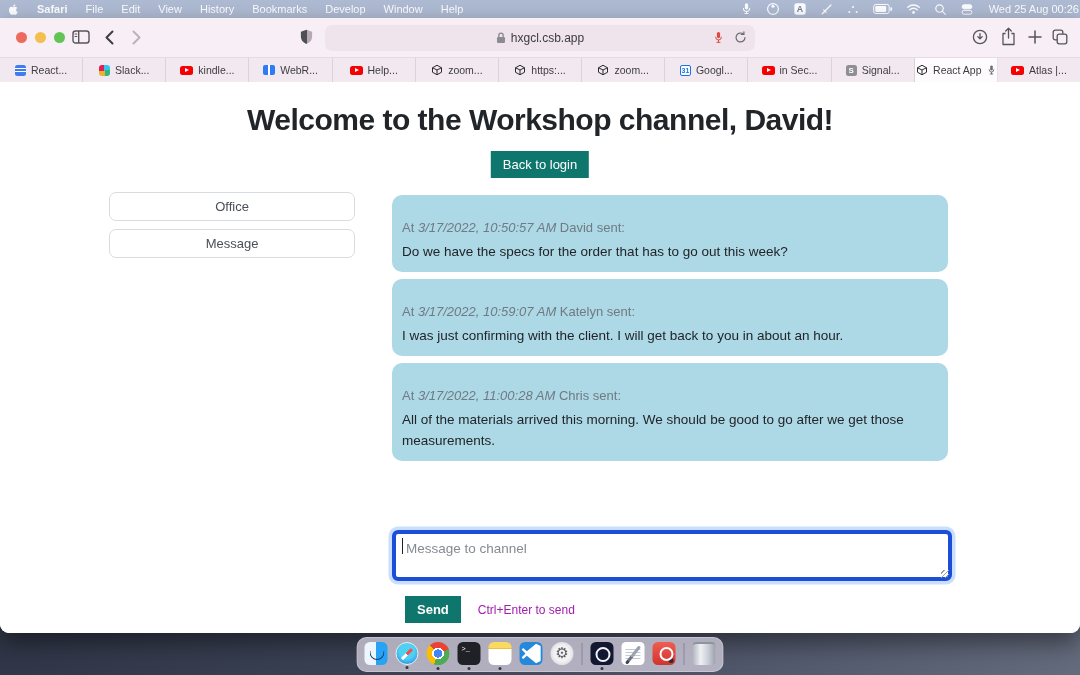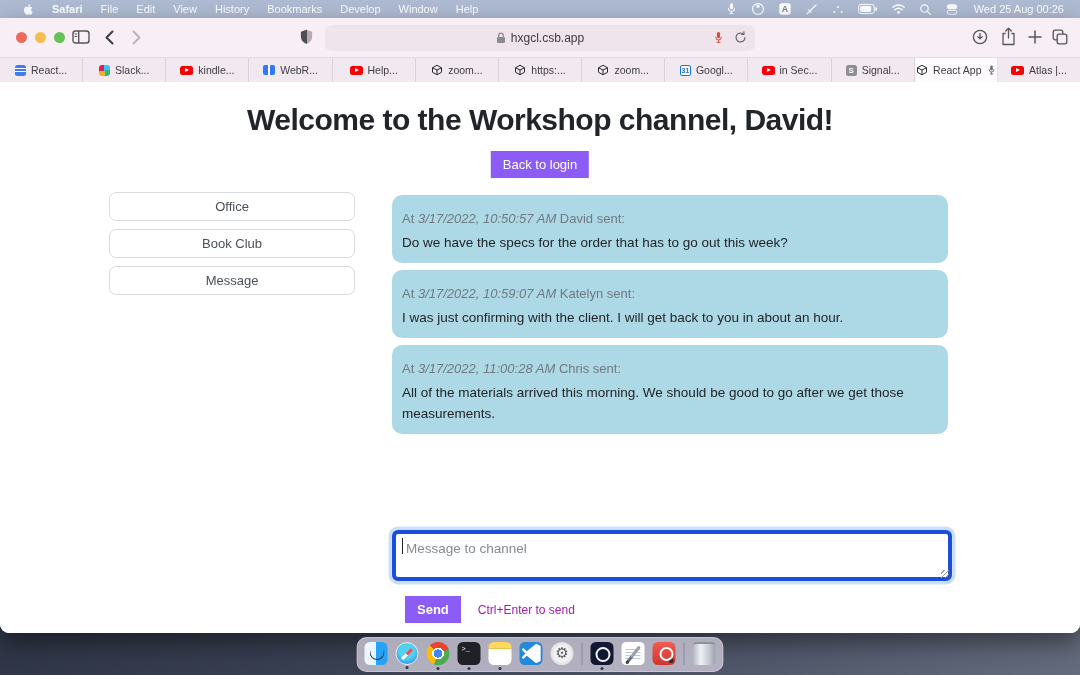--- a/index.html
+++ b/index.html
@@ -2,21 +2,21 @@
 <html><head>
 <meta charset="utf-8">
 <style>
   * { margin:0; padding:0; box-sizing:border-box; }
   body { font-family:"Liberation Sans", sans-serif; }
   .screen { position:relative; width:1080px; height:675px; overflow:hidden;
     background:linear-gradient(105deg,#2b3142 0%,#3b4254 45%,#545b6e 78%,#646b7c 100%); }
 
   
   .menubar { position:absolute; top:0; left:0; right:0; height:18px; background:#aebad2;
-    display:flex; align-items:center; padding:0 16px; font-size:11px; color:#fcfdff; }
+    display:flex; align-items:center; padding:0 1px; font-size:11px; color:#fcfdff; }
   .menubar .apple { width:13px; height:13px; margin:0 8px 0 6px; display:flex; align-items:center; }
   .menu-item { padding:0 9px; line-height:18px; }
   .menu-item.app { font-weight:bold; }
   .status-area { margin-left:auto; display:flex; align-items:center; gap:13px; }
   .status-area svg { display:block; }
   .clock { font-size:11px; margin-left:2px; white-space:nowrap; }
 
   
   .window { position:absolute; top:18px; left:0; width:1080px; height:615px;
     border-radius:0 0 9px 9px; overflow:hidden; background:#fff;
@@ -53,32 +53,32 @@
   .ti-csb { width:12px; height:12px; }
   .ti-gcal { width:11px; height:11px; background:#fff; border:1px solid #1a73e8; border-radius:2px;
     color:#1a73e8; font-size:7px; font-weight:bold; display:flex; align-items:center; justify-content:center; }
   .ti-signal { width:11px; height:11px; background:#8e8e93; border-radius:2.5px; color:#fff;
     font-size:8px; font-weight:bold; display:flex; align-items:center; justify-content:center; }
 
   
   .content { position:relative; width:100%; height:551px; background:#fff; }
   .page-title { position:absolute; top:21px; left:0; width:100%; text-align:center;
     font-size:30px; font-weight:bold; color:#212529; letter-spacing:-0.5px; }
-  .btn-gray { background:#8b5cf6; color:#fff; border:none; border-radius:0;
+  .btn-gray { background:#0f766e; color:#fff; border:none; border-radius:0;
     font-size:13px; font-family:inherit; }
   .back-btn { position:absolute; top:69px; left:50%; transform:translateX(-50%);
     padding:6px 12px; }
 
   .channels { position:absolute; left:109px; top:110px; width:246px; }
   .channel-btn { display:block; width:100%; height:29px; margin-bottom:8px; background:#fff;
     border:1px solid #d8dce1; border-radius:7px; font-size:13px; color:#4a5057; font-family:inherit;
     text-align:center; cursor:pointer; }
 
   .messages { position:absolute; left:392px; top:113px; width:556px; }
-  .bubble { background:#add8e6; border-radius:10px; padding:16px 10px 9px 10px; margin-bottom:7px; }
+  .bubble { background:#add8e6; border-radius:10px; padding:25px 10px 9px 10px; margin-bottom:7px; }
   .bubble-meta { font-size:13px; color:#6f7a82; }
   .bubble-meta i { font-style:italic; }
   .bubble-text { margin-top:7px; font-size:13.5px; color:#212529; line-height:1.55; }
 
   .composer { position:absolute; left:392px; top:448px; width:560px; height:51px; }
   .composer textarea { width:100%; height:100%; resize:none; border:4px solid #1d4ed8;
     border-radius:6px; box-shadow:0 0 0 3.5px rgba(13,110,253,.22); padding:7px 10px;
     font-size:13.5px; font-family:inherit; color:#212529; outline:none; }
   .composer textarea::placeholder { color:#848b92; }
   .caret { position:absolute; left:10px; top:8px; width:1px; height:16px; background:#222; }
@@ -367,21 +367,20 @@
           <span>Atlas |...</span>
         </div>
     </div>
 
     <div class="content">
       <div class="page-title">Welcome to the Workshop channel, David!</div>
       <button class="btn-gray back-btn">Back to login</button>
 
       <div class="channels">
         <button class="channel-btn">Office</button>
-        <button class="channel-btn">Book Club</button>
         <button class="channel-btn">Message</button>
       </div>
 
       <div class="messages">
         <div class="bubble">
           <div class="bubble-meta">
             <span>At</span>
             <i>3/17/2022, 10:50:57 AM</i>
             <span>David</span>
             <span>sent:</span>

